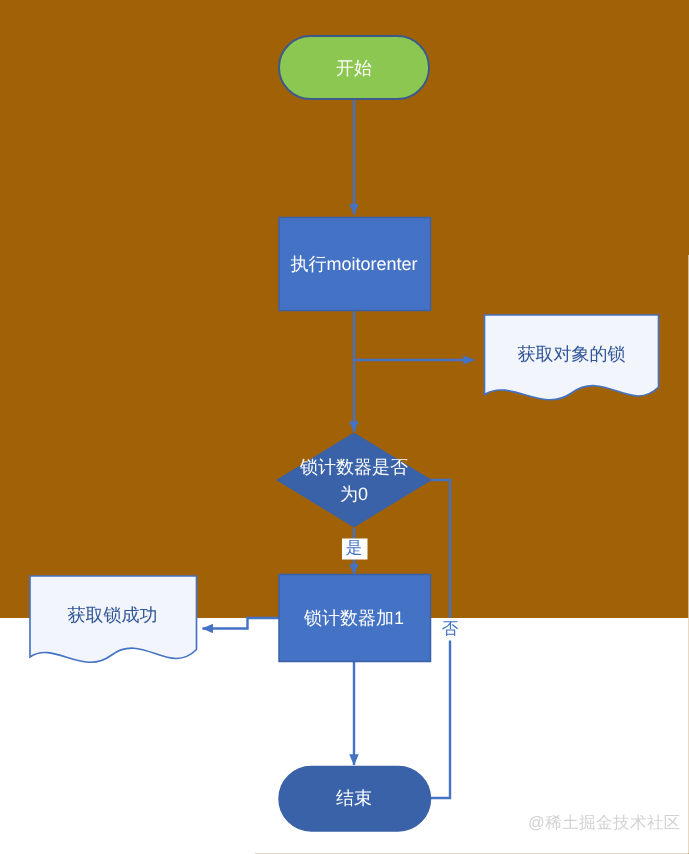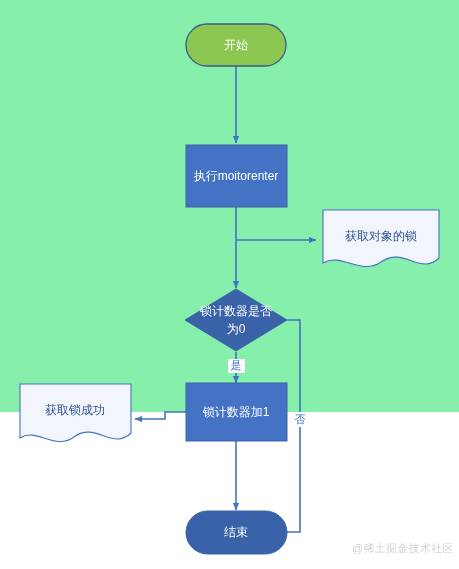--- a/index.html
+++ b/index.html
@@ -10,21 +10,21 @@
   body {
     width: 459px;
     height: 569px;
     font-family: "Liberation Sans", "DejaVu Sans", sans-serif;
     overflow: hidden;
   }
   #flowchart-canvas {
     position: relative;
     width: 459px;
     height: 412px;
-    background: #86efac;
+    background: #a16207;
   }
   svg.chart {
     position: absolute;
     top: 0;
     left: 0;
     width: 459px;
     height: 569px;
   }
   .node-label {
     font-family: "Liberation Sans", "DejaVu Sans", sans-serif;

